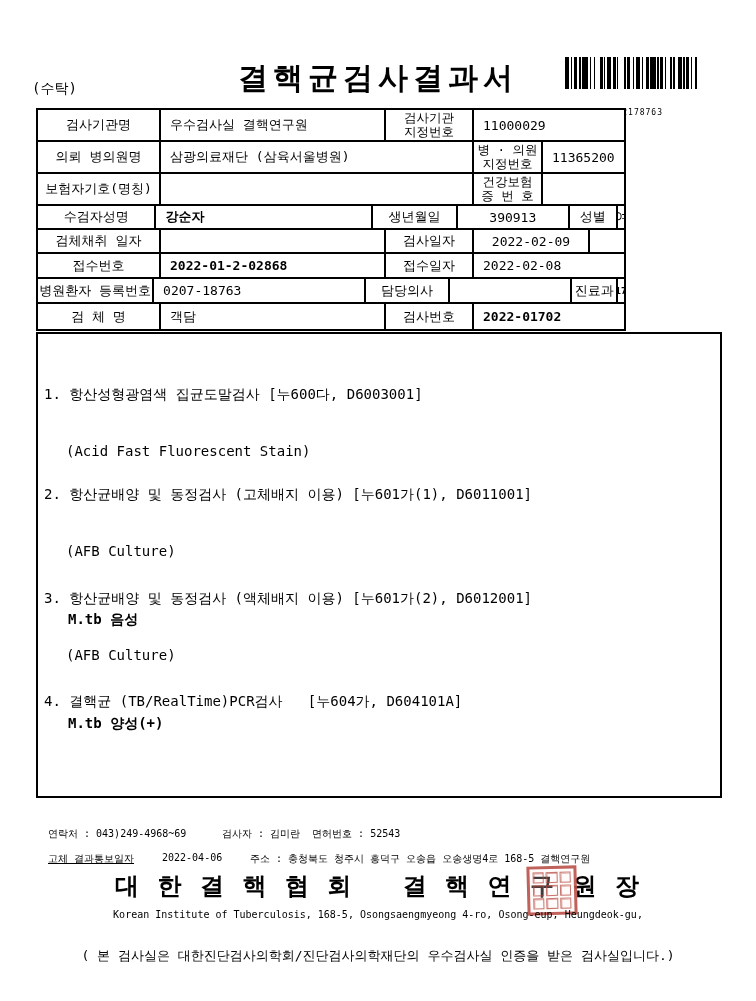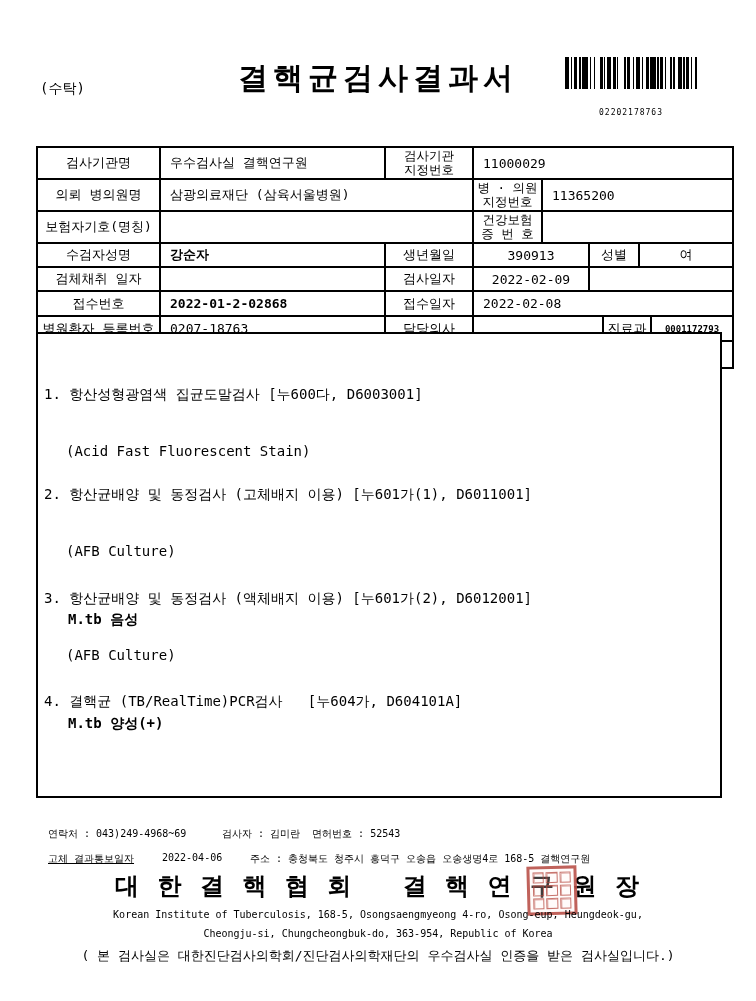--- a/index.html
+++ b/index.html
@@ -4,35 +4,35 @@
 <style>
   html,body { margin:0; padding:0; background:#ffffff; }
   body {
     width:756px; height:1001px; position:relative;
     font-family:"DejaVu Sans Mono","DejaVu Sans","Liberation Sans",sans-serif;
     color:#000;
   }
   .page { position:absolute; inset:0; background:#fff; }
 
   
-  .consign { position:absolute; left:40px; top:80px; font-size:14px; }
+  .consign { position:absolute; left:32px; top:80px; font-size:14px; }
   .doc-title {
     position:absolute; left:0; top:58px; width:100%;
     text-align:center; font-size:30px; font-weight:bold; letter-spacing:5px;
     white-space:pre;
   }
   .barcode-wrap { position:absolute; left:565px; top:57px; width:132px; }
   .barcode { height:32px; display:flex; overflow:hidden; background:#fff; }
   .barcode i { display:block; height:100%; }
   .barcode-num { text-align:center; font-size:8px; letter-spacing:1px; margin-top:19px; }
 
   
   .info-table {
-    position:absolute; left:36px; top:108px; width:698px;
-    border:2px solid #000; box-sizing:border-box; background:#fff;margin-top:38px;
+    position:absolute; left:36px; top:108px; width:590px;
+    border:2px solid #000; box-sizing:border-box; background:#fff;
   }
   .trow { display:flex; border-bottom:2px solid #000; box-sizing:border-box; }
   .trow:last-child { border-bottom:none; }
   .cell {
     box-sizing:border-box; border-right:2px solid #000;
     display:flex; align-items:center; justify-content:center;
     font-size:13px; padding:0 3px; overflow:hidden; white-space:pre;
   }
   .cell:last-child { border-right:none; }
   .cell.val { justify-content:flex-start; padding-left:9px; }
@@ -261,16 +261,15 @@
       <i></i>
     <i></i>
       <i></i>
       <i></i>
     <i></i>
       <i></i>
       <i></i>
   </div>
 
   <div class="f-line eng1">Korean Institute of Tuberculosis, 168-5, Osongsaengmyeong 4-ro, Osong-eup, Heungdeok-gu,</div>
-  <div class="f-line eng2">Cheongju-si, Chungcheongbuk-do, 363-954, Republic of Korea</div>
   <div class="f-line note">( 본 검사실은 대한진단검사의학회/진단검사의학재단의 우수검사실 인증을 받은 검사실입니다.)</div>
 
 </div>
 
 </body></html>

